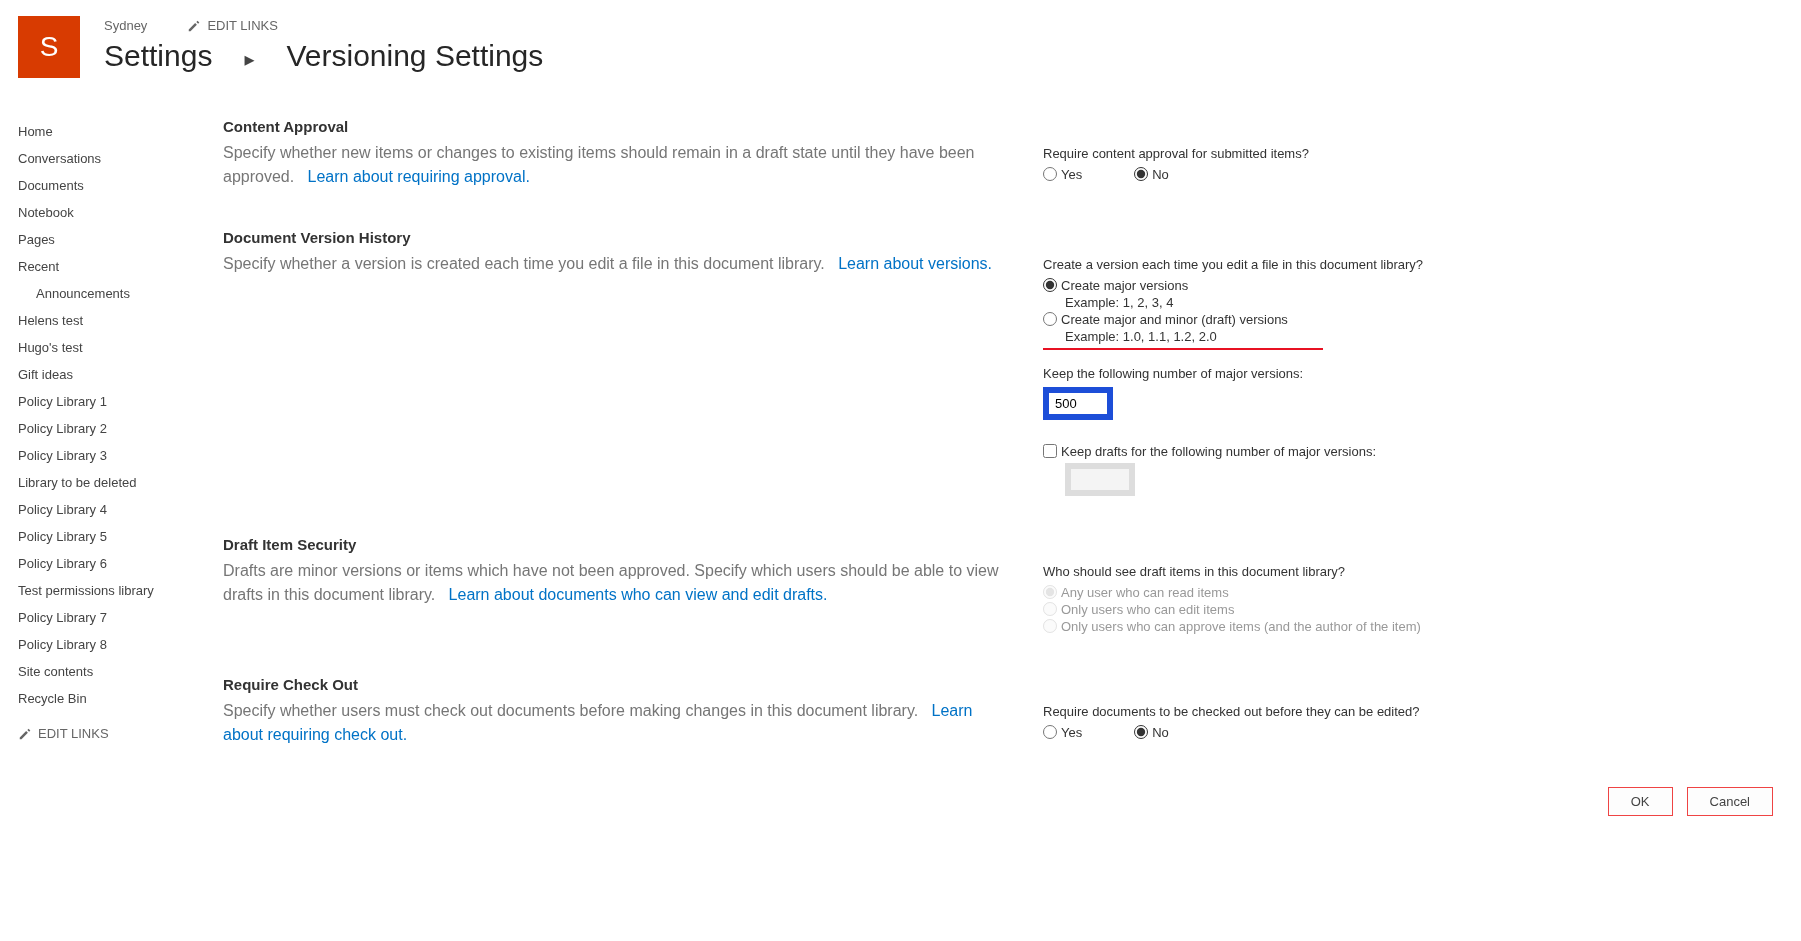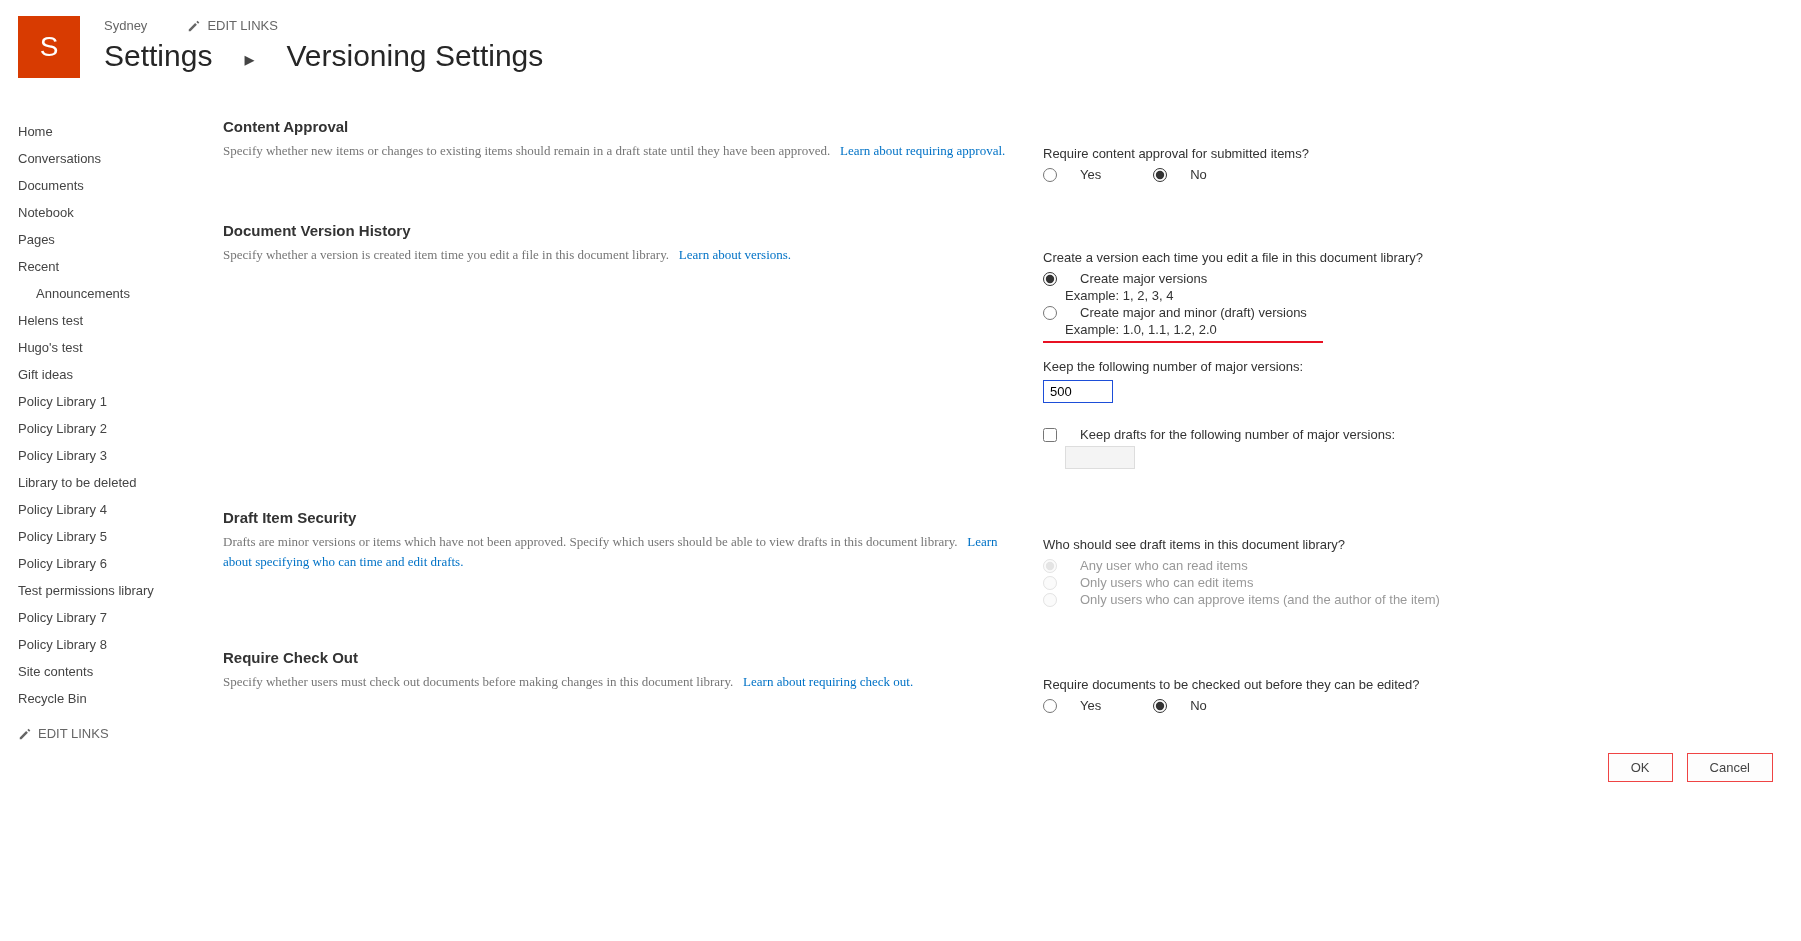--- a/index.html
+++ b/index.html
@@ -40,34 +40,34 @@
     font-size: 13px;
     text-decoration: none;
   }
   .nav-item.indent { padding-left: 18px; }
   .nav-edit { margin-top: 14px; color: #666; display:flex; align-items:center; gap:6px; }
   .main { flex: 1; }
   .section { display: flex; margin-bottom: 40px; }
   .section-left { width: 820px; padding-right: 30px; }
   .section-right { flex: 1; padding-top: 28px; }
   .section-title { font-weight: 600; font-size: 15px; color: #333; margin-bottom: 6px; }
-  .section-desc { color: #767676; font-size: 13px; line-height: 1.5; font-family: Liberation Serif, serif; }
+  .section-desc { color: #767676; font-size: 16px; line-height: 1.5; }
   .learn-link { color: #0072c6; cursor: pointer; }
   .question { font-size: 13px; color: #333; margin-bottom: 6px; }
-  .radio-row { display: flex; align-items: flex-end; gap: 23px; margin: 2px 0 2px 0; }
+  .radio-row { display: flex; align-items: flex-start; gap: 4px; margin: 2px 0 2px 0; }
   .radio-inline { display: flex; align-items: center; gap: 52px; }
   .radio-inline .radio-row { margin: 0; }
   input[type=radio] { width: 14px; height: 14px; accent-color: #333; cursor: pointer; }
   input[type=checkbox] { width: 14px; height: 14px; cursor: pointer; }
   input[type=radio]:disabled, input[type=checkbox]:disabled { cursor: default; opacity: 0.6; }
   .radio-label { font-size: 13px; color: #333; }
   .radio-sub { font-size: 13px; color: #333; margin-left: 22px; }
   .indent-block { margin-left: 22px; }
   .text-input {
-    border: 1px solid #1d4ed8;
+    border: 6px solid #1d4ed8;
     padding: 3px 6px;
     font-size: 13px;
     width: 70px;
     background: #fff;
   }
   .text-input.disabled { background: #f4f4f4; border-color: #ddd; }
   .underline-red { height: 2px; background: #e81123; width: 280px; margin: 4px 0 16px 0; }
   .spacer-md { height: 22px; }
   .buttons { display: flex; justify-content: flex-end; gap: 14px; margin-top: 20px; padding-right: 10px; }
   .btn {
@@ -159,21 +159,21 @@
             <span class="radio-label">No</span>
           </label>
         </div>
       </div>
     </div>
 
     <div class="section">
       <div class="section-left">
         <div class="section-title">Document Version History</div>
         <div class="section-desc">
-          <span>Specify whether a version is created item time you edit a file in this document library.</span>
+          <span>Specify whether a version is created each time you edit a file in this document library.</span>
           &nbsp;&nbsp;<span class="learn-link">Learn about versions.</span>
         </div>
       </div>
       <div class="section-right">
         <div class="question">Create a version each time you edit a file in this document library?</div>
         <label class="radio-row">
           <input type="radio" name="versioning" checked="" style="">
           <span class="radio-label">Create major versions</span>
         </label>
         <div class="radio-sub">Example: 1, 2, 3, 4</div>
@@ -197,21 +197,21 @@
           <input type="text" class="text-input disabled" disabled="" value="" style="">
         </div>
       </div>
     </div>
 
     <div class="section">
       <div class="section-left">
         <div class="section-title">Draft Item Security</div>
         <div class="section-desc">
           <span>Drafts are minor versions or items which have not been approved. Specify which users should be able to view drafts in this document library.</span>
-          &nbsp;&nbsp;<span class="learn-link">Learn about specifying who can time and edit drafts.</span>
+          &nbsp;&nbsp;<span class="learn-link">Learn about documents who can view and edit drafts.</span>
         </div>
       </div>
       <div class="section-right">
         <div class="question">Who should see draft items in this document library?</div>
         <label class="radio-row">
           <input type="radio" name="draftsec" checked="" disabled="" style="">
           <span class="radio-label disabled-text">Any user who can read items</span>
         </label>
         <label class="radio-row">
           <input type="radio" name="draftsec" disabled="" style="">

